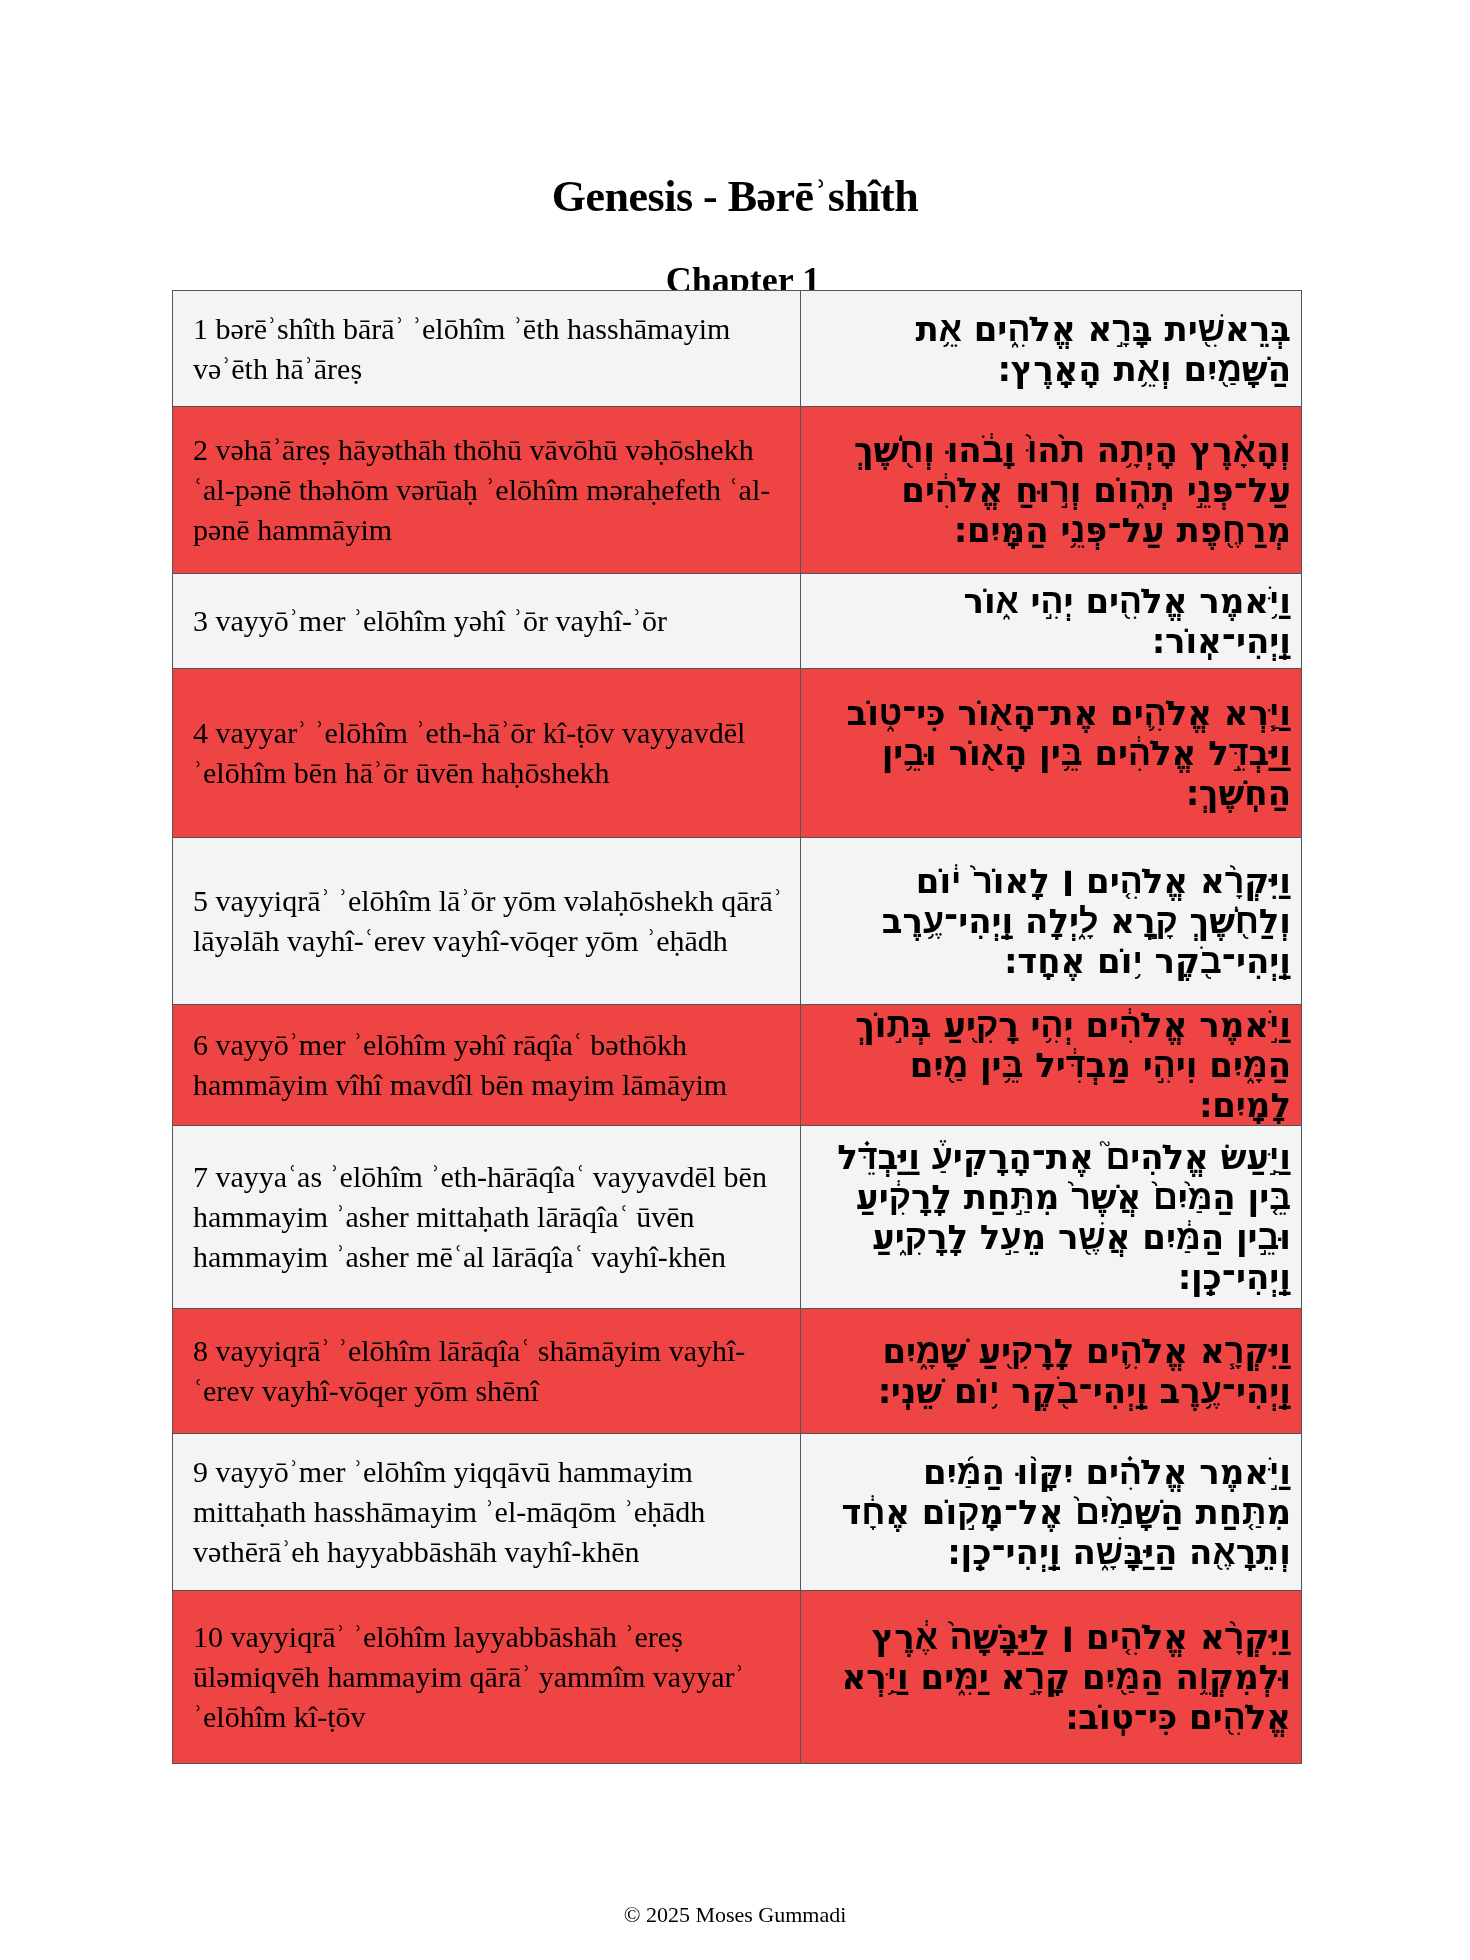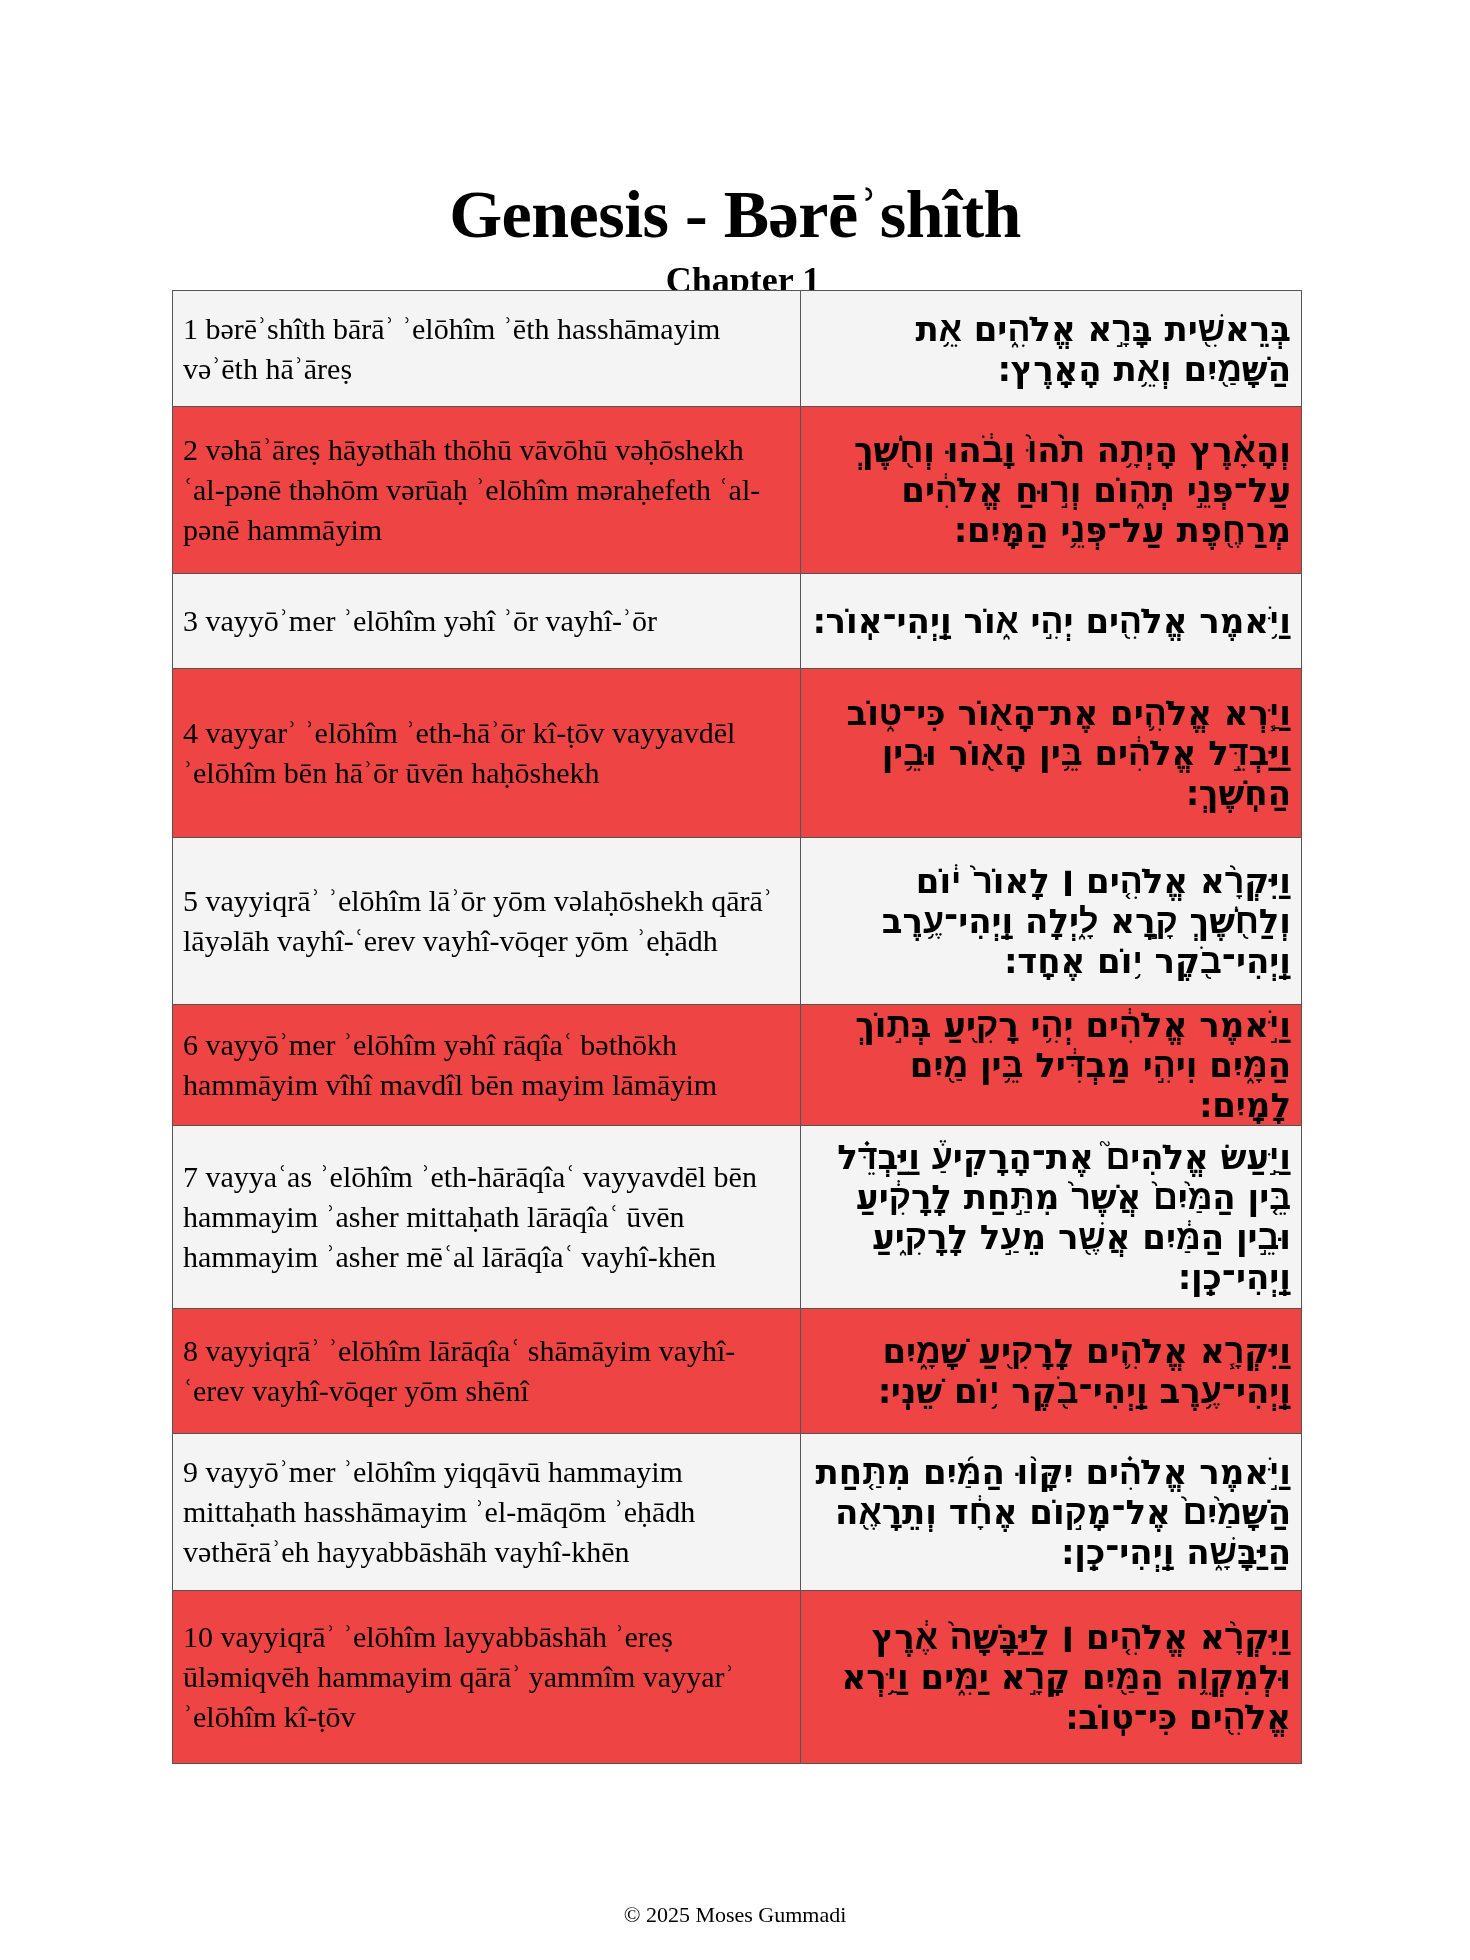--- a/index.html
+++ b/index.html
@@ -1,20 +1,20 @@
 <!DOCTYPE html>
 <html><head>
 <meta charset="utf-8">
 <style>
   html, body { margin: 0; padding: 0; background: #ffffff; }
   body { width: 1470px; height: 1960px; position: relative; overflow: hidden; font-family: "Liberation Serif", "DejaVu Serif", serif; color: #000; }
-  .title { position: absolute; top: 138px; left: 0; width: 1470px; text-align: center; font-weight: bold; font-size: 68px; line-height: 60px; letter-spacing: -0.5px; }
+  .title { position: absolute; top: 138px; left: 0; width: 1470px; text-align: center; font-weight: bold; font-size: 44px; line-height: 60px; letter-spacing: -0.5px; }
   .chapter { position: absolute; top: 228px; left: 8px; width: 1470px; text-align: center; font-weight: bold; font-size: 36px; line-height: 44px; }
   table.verses { position: absolute; top: 290px; left: 172px; width: 1129px; border-collapse: collapse; table-layout: fixed; border: 1.5px solid #555; }
-  table.verses td { border: 1.5px solid #555; padding: 0 10px 0 10px; vertical-align: middle; }
+  table.verses td { border: 1.5px solid #555; padding: 0 10px 0 20px; vertical-align: middle; }
   table.verses col.c-translit { width: 628px; }
   table.verses col.c-hebrew { width: 501px; }
   tr.odd td { background: #f4f4f4; }
   tr.even td { background: #ef4444; }
   td.translit { font-family: "Liberation Serif", "DejaVu Serif", serif; font-size: 30px; line-height: 40px; text-align: left; }
   td.hebrew { font-family: "DejaVu Sans", "Liberation Sans", sans-serif; font-size: 34px; line-height: 40px; text-align: right; direction: rtl; font-weight: bold; }
   .footer { position: absolute; top: 1902px; left: 0; width: 1470px; text-align: center; font-size: 22px; line-height: 26px; }
 </style>
 </head>
 <body>

